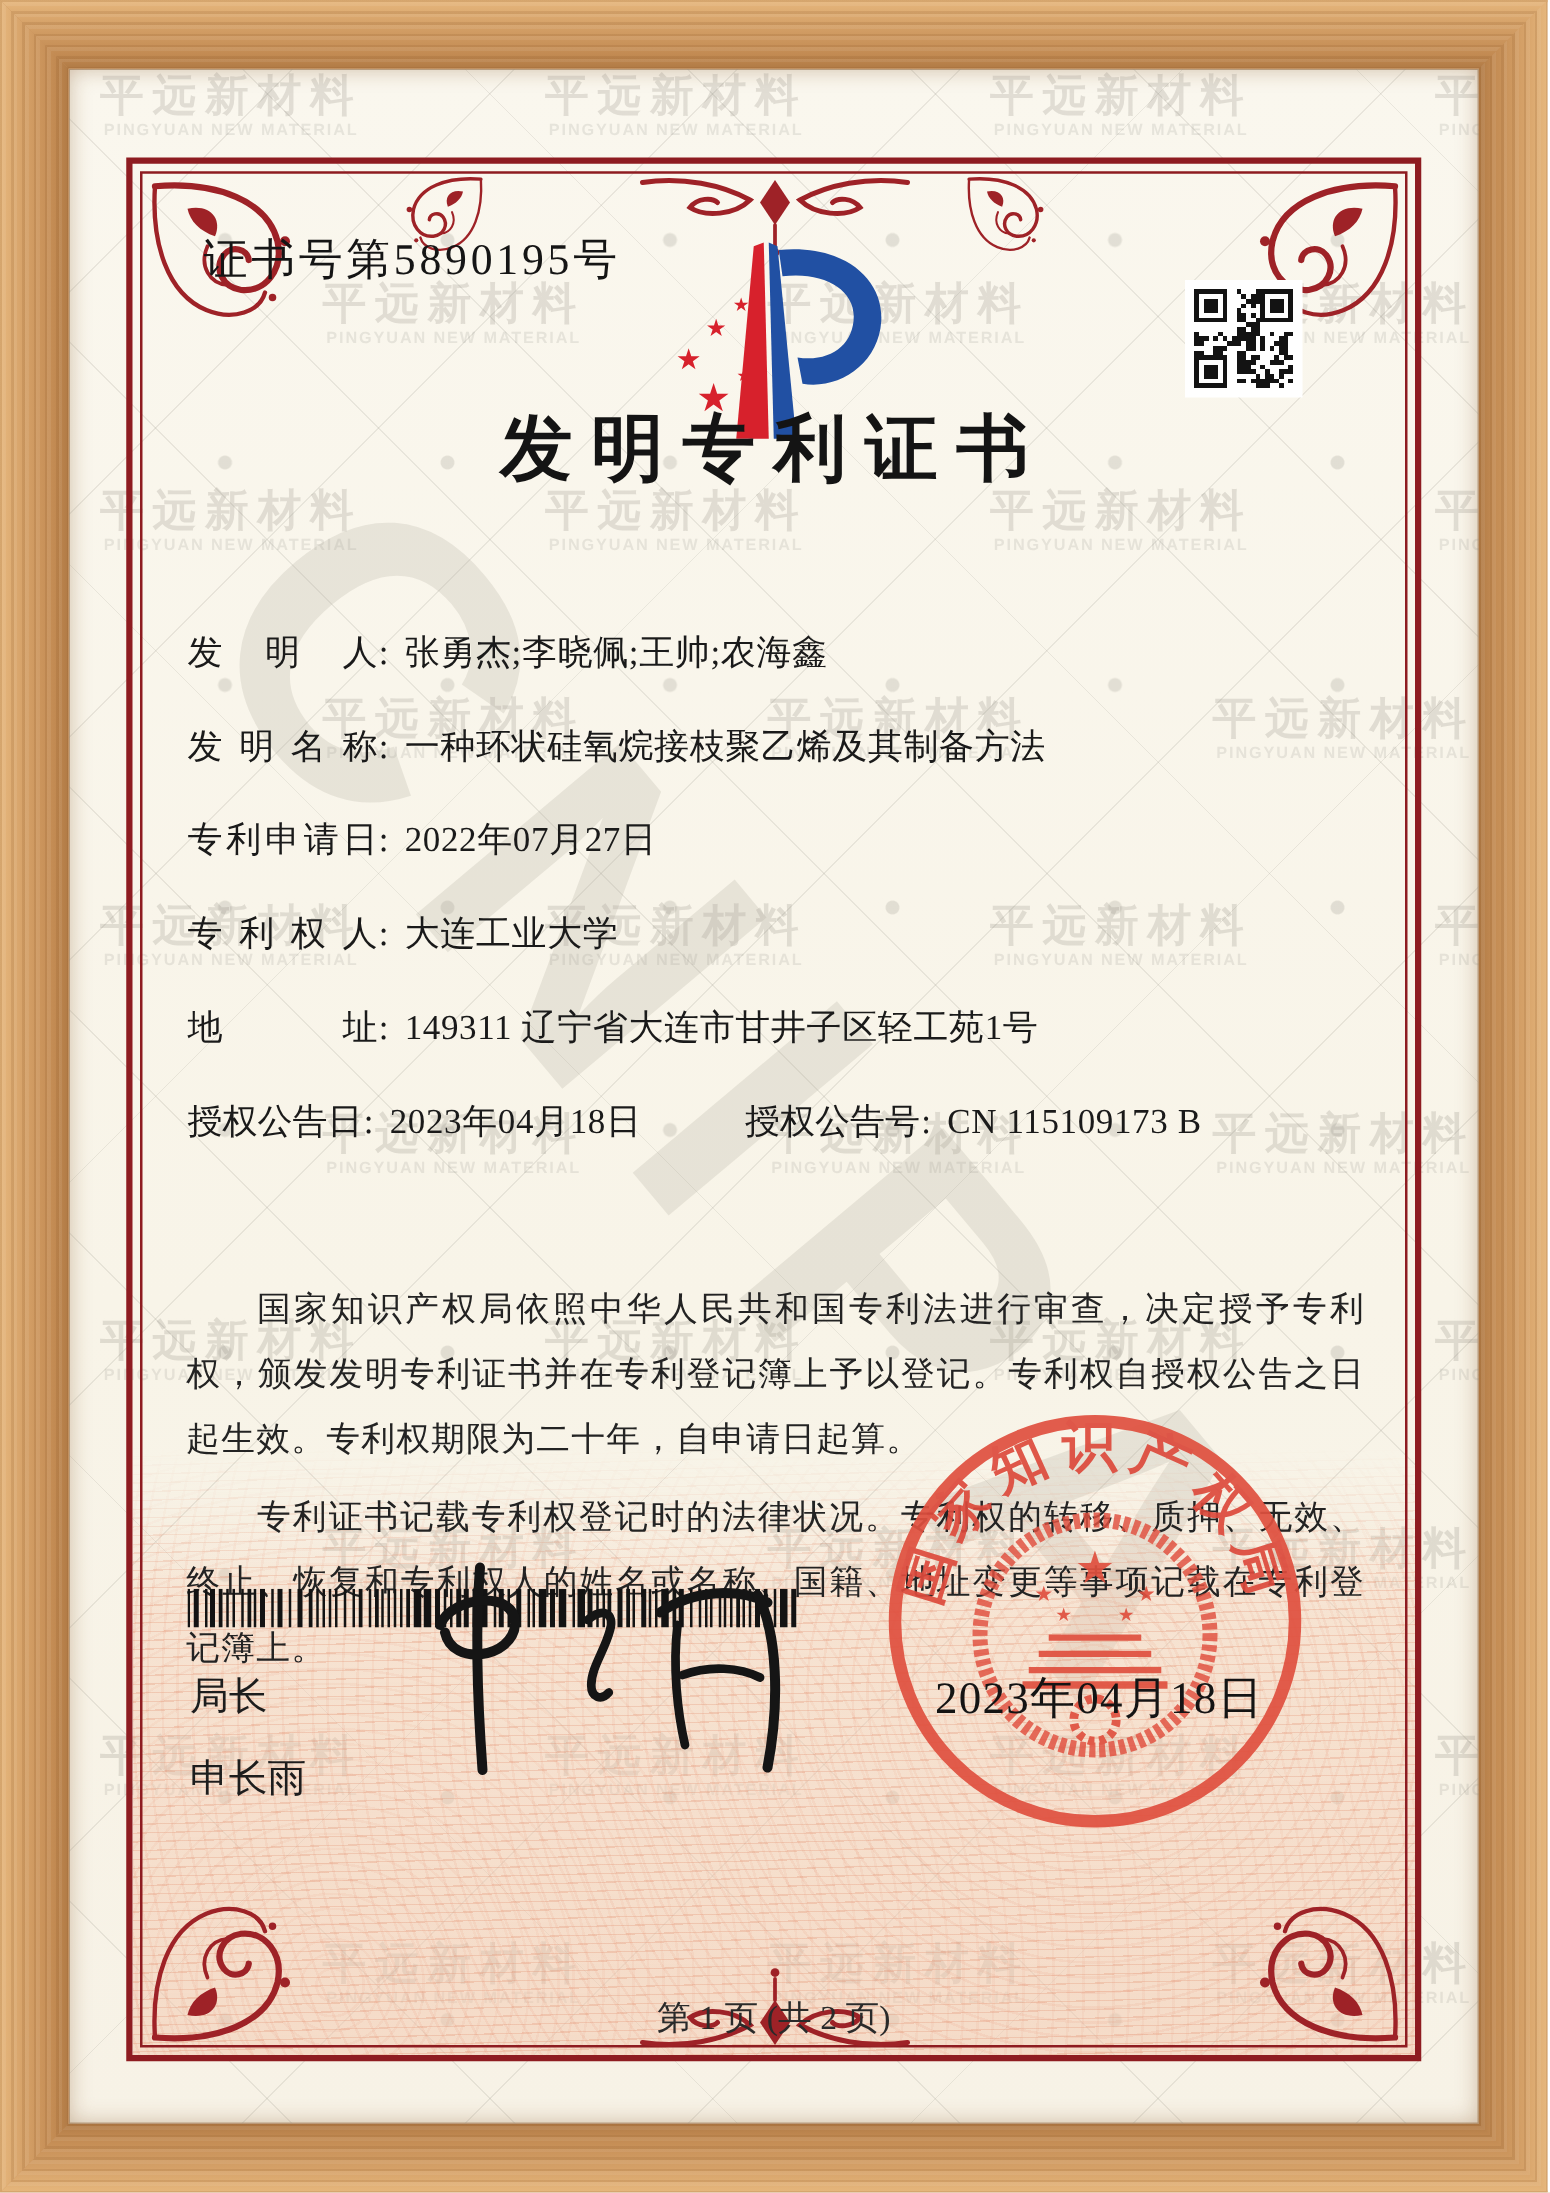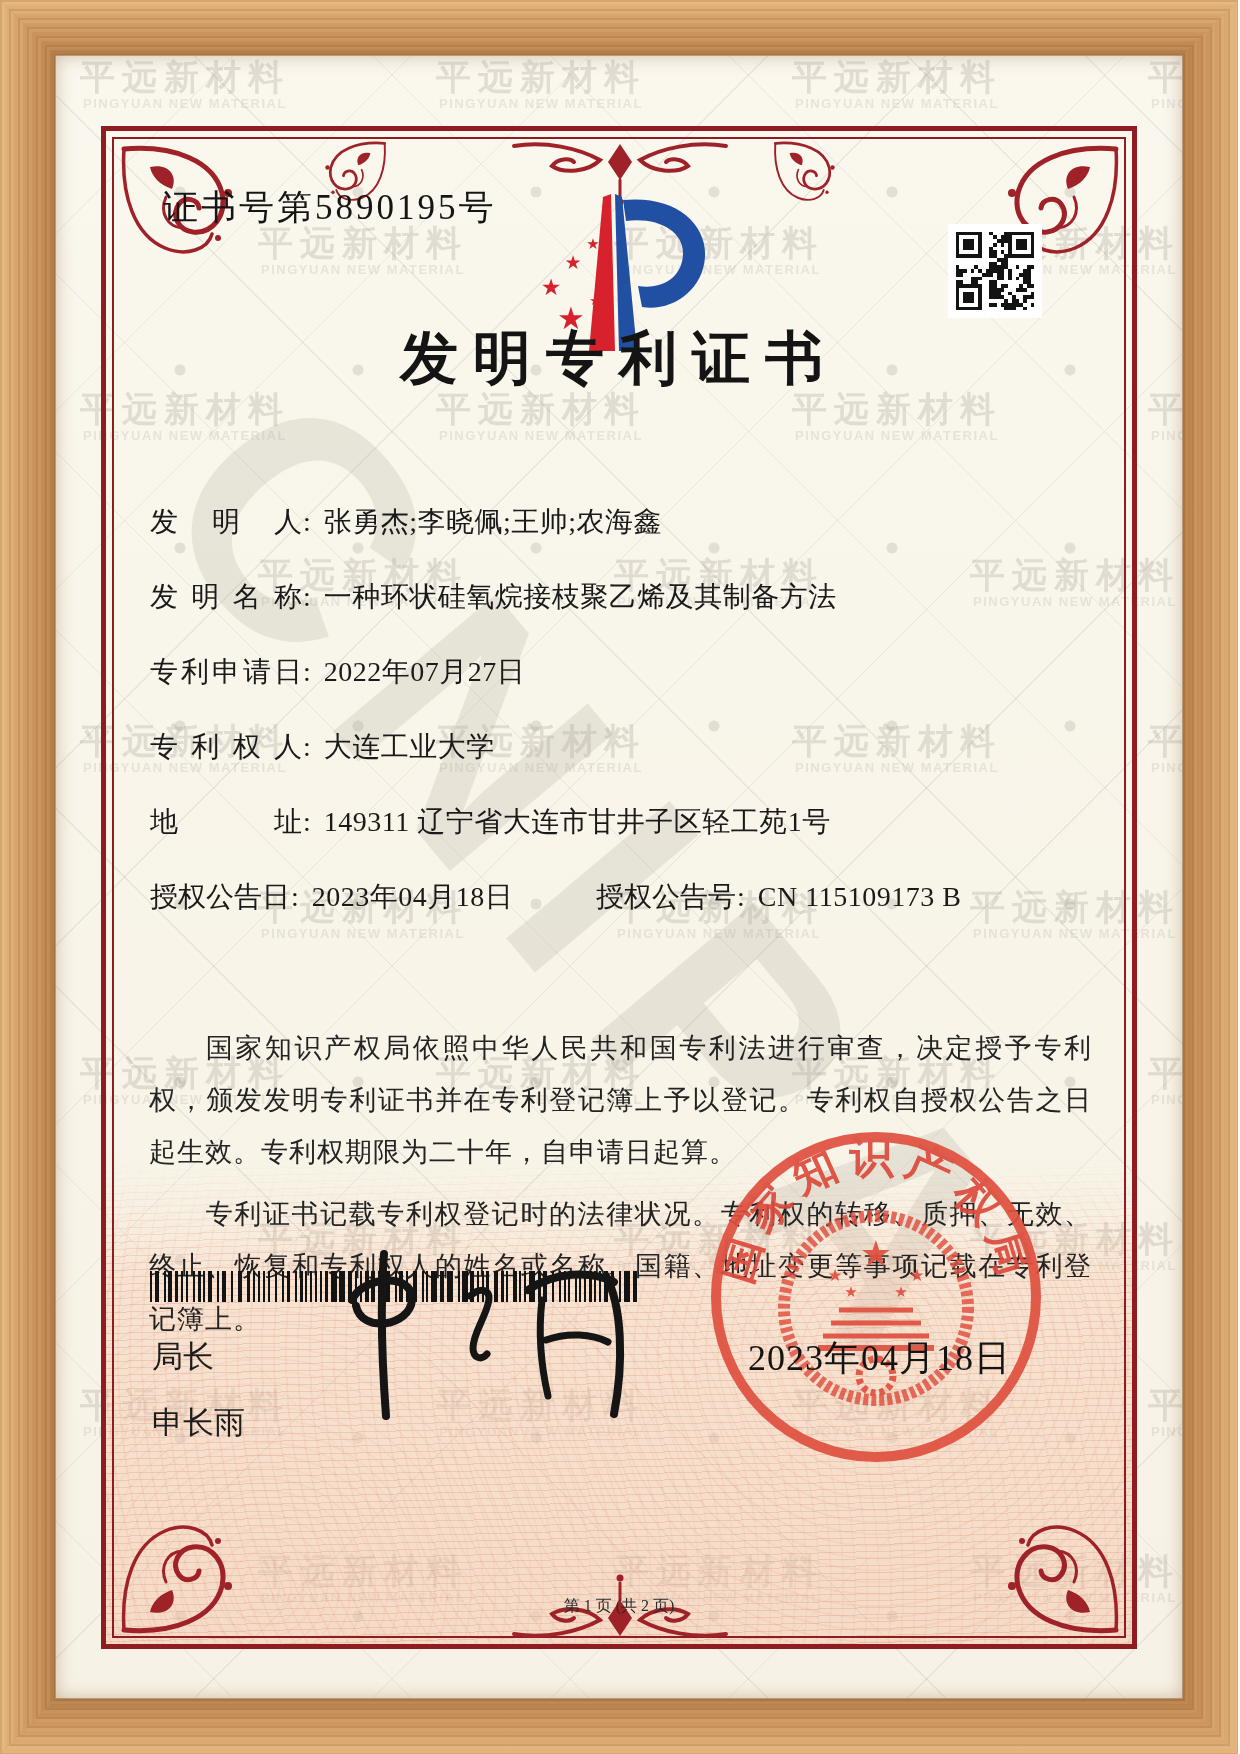--- a/index.html
+++ b/index.html
@@ -75,21 +75,21 @@
   .paras p{margin:0 0 10px 0;text-indent:2.1em;letter-spacing:1px;font-family:Liberation Mono, monospace;}
   .barcode{position:absolute;left:150px;top:1271px;width:492px;height:31px;overflow:hidden;z-index:3;}
   .barcode i{display:inline-block;height:31px;background:#131313;vertical-align:top;}
   .signature{position:absolute;left:322px;top:1242px;width:350px;height:185px;z-index:4;}
   .signer-title{position:absolute;left:152px;top:1336px;font-family:"Liberation Sans","DejaVu Sans",sans-serif;
     font-size:31px;font-weight:500;color:#1d1d1d;z-index:4;}
   .signer-name{position:absolute;left:152px;top:1402px;font-family:Liberation Serif, serif;
     font-size:31px;font-weight:500;color:#1d1d1d;z-index:4;}
   .seal{position:absolute;left:705px;top:1126px;width:342px;height:342px;z-index:4;opacity:.92;}
   .seal-date{position:absolute;left:748px;top:1334px;font-size:36px;color:#141414;z-index:5;letter-spacing:1px;}
-  .pageinfo{position:absolute;left:0;right:0;top:1596px;text-align:center;font-size:16px;color:#2a2a2a;z-index:3;}
+  .pageinfo{position:absolute;left:0;right:0;top:1596px;text-align:center;font-size:27px;color:#2a2a2a;z-index:3;}
   .bottomnote{position:absolute;left:0;right:0;top:1720px;text-align:center;font-size:29px;
     letter-spacing:10px;color:#222;z-index:3;}
 </style>
 </head>
 <body>
 
 <div class="page">
 
   <svg width="0" height="0" style="position:absolute">
     <defs>

